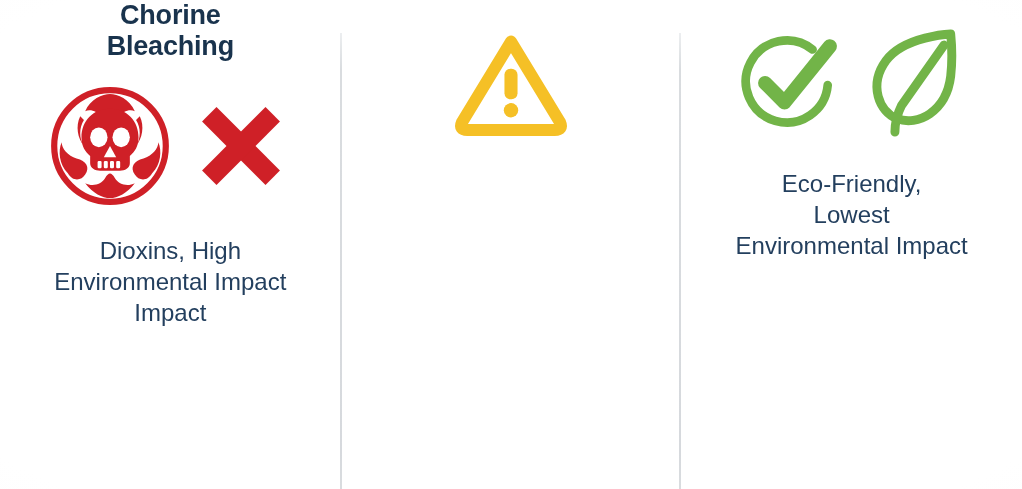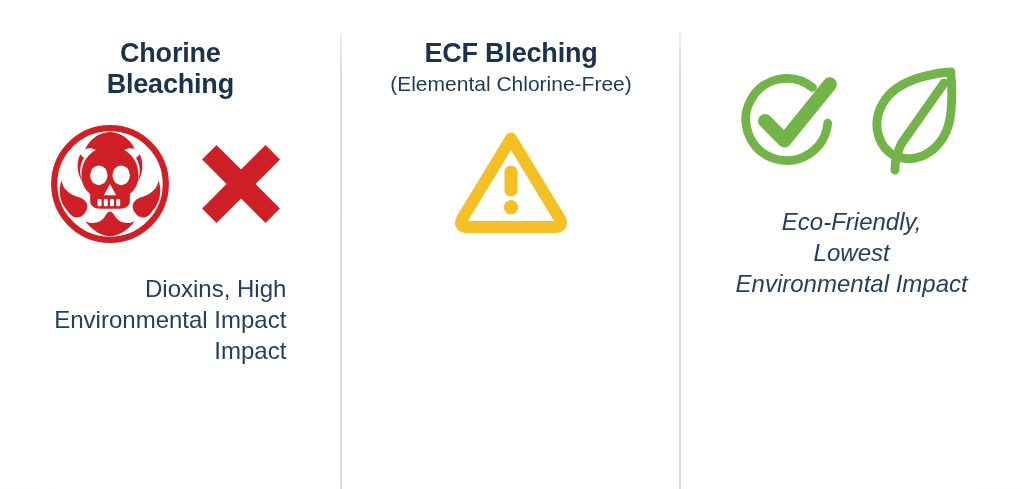--- a/index.html
+++ b/index.html
@@ -40,21 +40,20 @@
 
   
   .column {
     position: relative;
     width: 340.66px;
     height: 489px;
     display: flex;
     flex-direction: column;
     align-items: center;
     box-sizing: border-box;
-    padding-top: 38px;
   }
 
   
   .heading-block {
     text-align: center;
     line-height: 1.16;
     width: 100%;
   }
   .heading-main {
     font-size: 27px;
@@ -89,22 +88,22 @@
   .body-block {
     text-align: center;
     font-size: 24px;
     color: #233f5e;
     line-height: 1.30;
     white-space: pre-line;
     margin-top: 22px;
     padding: 0 10px;
   }
   .col-middle .body-block { margin-top: 14px; }
-  .col-right .body-block  { margin-top: 20px; font-style: italic; }
-  .col-left .body-block   { margin-top: 24px; text-align: right; }
+  .col-right .body-block  { margin-top: 20px; }
+  .col-left .body-block   { margin-top: 24px; }
 </style>
 </head>
 <body>
 
 <div id="infographic">
 
   <div class="divider" id="divider-1"></div>
   <div class="divider" id="divider-2"></div>
 
   <div class="column col-left">
@@ -166,24 +165,20 @@
 
     </div>
 
     <div class="body-block">Dioxins, High
 Environmental Impact
 Impact</div>
   </div>
 
   <div class="column col-middle">
 
-    <div class="heading-block">
-      <div class="heading-main">ECF Bleching</div>
-      <div class="heading-sub">(Elemental Chlorine-Free)</div>
-    </div>
 
     <div class="icon-row single">
       <span class="icon-slot">
         <svg width="120" height="112" viewBox="0 0 110 100" aria-hidden="true">
           <path d="M55 12 L100 86 Q103 93 95 93 L15 93 Q7 93 10 86 Z" fill="none" stroke="#f5c026" stroke-width="11" stroke-linejoin="round" stroke-linecap="round"></path>
           <rect x="49" y="37" width="12" height="28" rx="5.5" fill="#f5c026"></rect>
           <circle cx="55" cy="75" r="6.6" fill="#f5c026"></circle>
         </svg>
       </span>
     </div>

